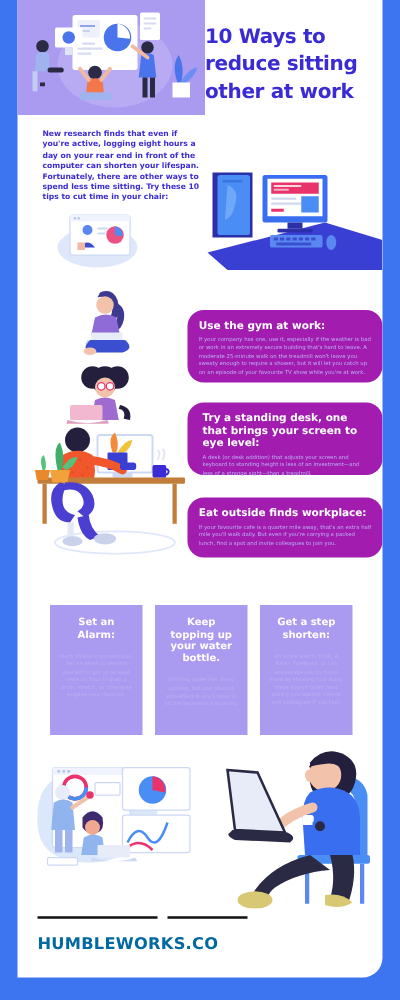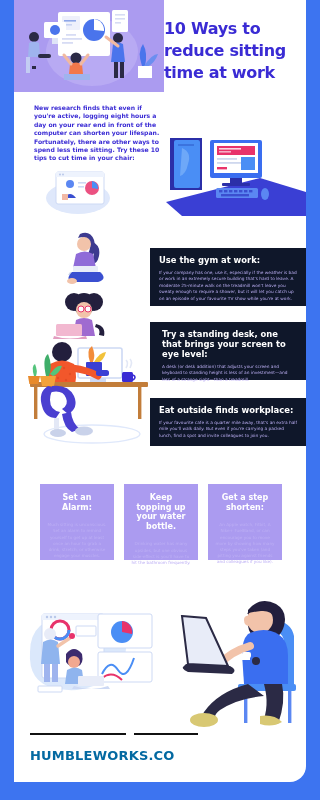--- a/index.html
+++ b/index.html
@@ -48,22 +48,23 @@
   .ill-monitor { left:150px; top:130px; width:142px; height:112px; }
   .ill-stack1 { left:30px; top:168px; width:72px; height:48px; }
   .ill-stack2 { left:40px; top:228px; width:62px; height:58px; }
   .ill-stack3 { left:38px; top:290px; width:66px; height:52px; }
   .ill-desk { left:12px; top:330px; width:130px; height:118px; }
   .ill-dash { left:10px; top:600px; width:132px; height:112px; }
   .ill-sitman { left:150px; top:592px; width:145px; height:135px; }
   
   .card {
     position:absolute;
-    background:#0f172a;
+    background:#a21caf;
     padding:7px 9px 8px 9px;
+    border-radius:13px;
   }
   .card h3 {
     color:#ffffff;
     font-size:8.4px;
     font-weight:bold;
     line-height:10px;
     margin-bottom:5px;
   }
   .card p {
     color:#bdb0f5;
@@ -72,21 +73,21 @@
     font-weight:normal;
   }
   .card-gym      { left:136px; top:248px; width:156px; height:58px; }
   .card-desk     { left:136px; top:322px; width:156px; height:58px;padding-left:12px; }
   .card-eat      { left:136px; top:398px; width:156px; height:48px; }
   
   .col {
     position:absolute;
     top:484px;
     width:74px;
-    height:76px;
+    height:104px;
     background:#ab9bf0;
     padding:9px 7px;
     text-align:center;
   }
   .col h4 {
     color:#ffffff;
     font-size:8px;
     font-weight:bold;
     line-height:9.6px;
     margin-bottom:10px;
@@ -164,21 +165,21 @@
 
         <path d="M128 66 q-5 -14 1 -22 q5 9 2 22" fill="#4a74ec"></path>
         <path d="M130 66 q8 -12 14 -12 q-3 9 -11 13" fill="#6b8ef0"></path>
         <rect x="124" y="66" width="14" height="12" fill="#ffffff"></rect>
       </svg>
     </div>
 
     <div class="hero-title">
       <div>10 Ways to</div>
       <div>reduce sitting</div>
-      <div>time at work</div>
+      <div>other at work</div>
     </div>
 
     <div class="intro">New research finds that even if you're active, logging eight hours a day on your rear end in front of the computer can shorten your lifespan. Fortunately, there are other ways to spend less time sitting. Try these 10 tips to cut time in your chair:</div>
 
     <div class="ill ill-monitor">
       <svg viewBox="0 0 142 112" width="142" height="112">
         <path d="M2 72 L96 48 L142 62 L142 86 L18 86 Z" fill="#3a3fd4"></path>
         <rect x="6" y="8" width="32" height="52" fill="#2b2fa8"></rect>
         <rect x="10" y="10" width="26" height="48" rx="2" fill="#4a8ef5"></rect>
         <path d="M18 18 q10 4 6 16 q-2 10 -8 12" fill="#6ea8f8"></path>

